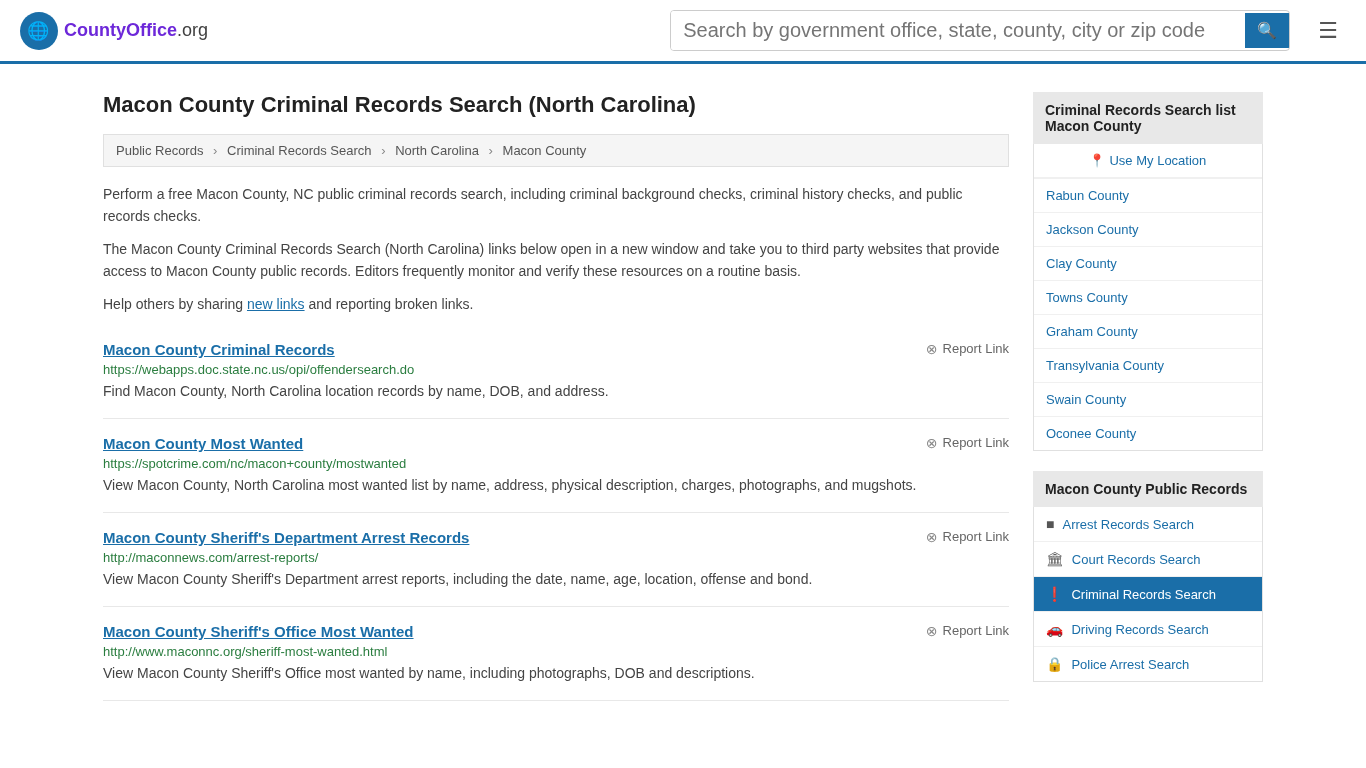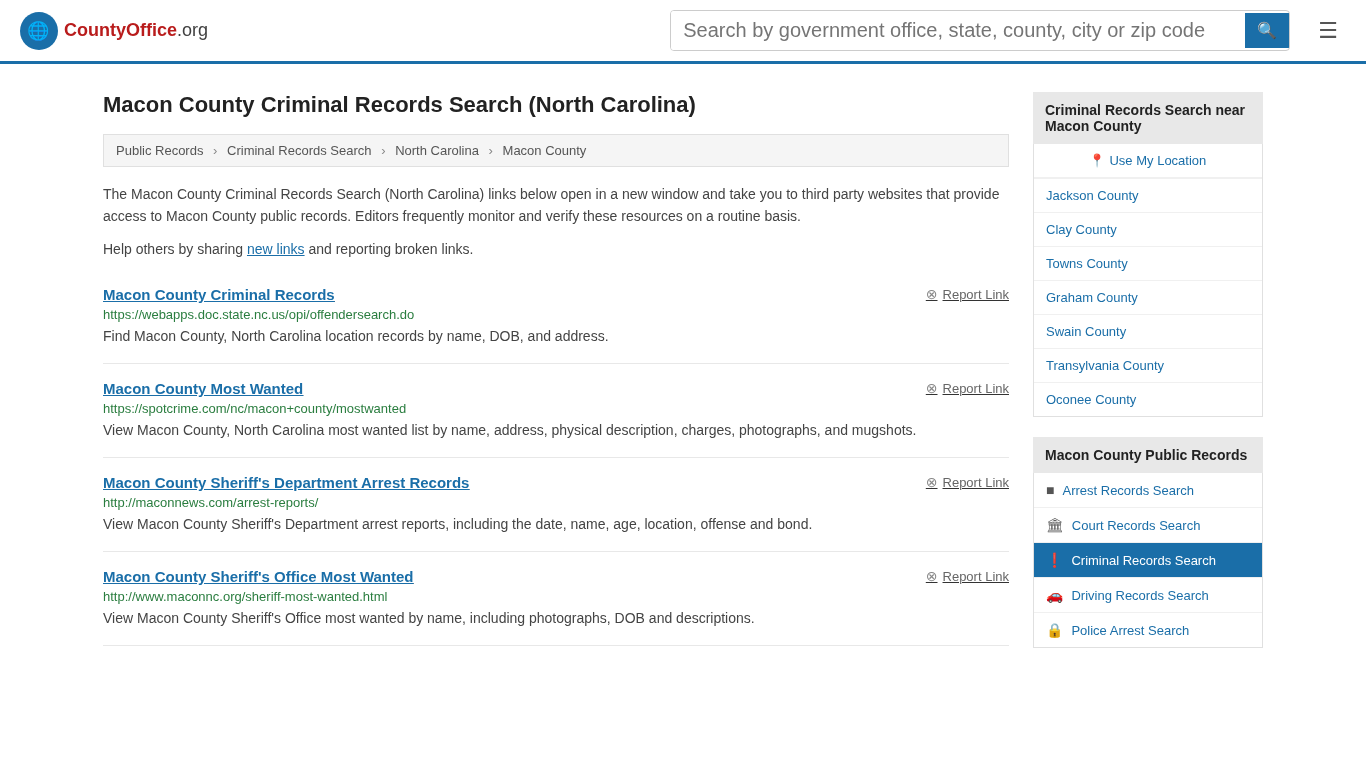--- a/index.html
+++ b/index.html
@@ -30,21 +30,21 @@
       justify-content: center;
       color: white;
       font-size: 18px;
     }
     .logo-text {
       font-size: 18px;
       color: #333;
       font-weight: bold;
     }
     .logo-text span {
-      color: #b91c1c;
+      color: #6d28d9;
     }
     .search-bar-container {
       flex: 1;
       max-width: 620px;
       margin-left: auto;
       display: flex;
       align-items: center;
       border: 1px solid #ccc;
       border-radius: 4px;
       overflow: hidden;
@@ -124,21 +124,20 @@
     
     .result-item {
       border-bottom: 1px solid #e8e8e8;
       padding: 16px 0;
     }
     .result-header {
       display: flex;
       justify-content: space-between;
       align-items: flex-start;
       margin-bottom: 4px;
-      text-decoration: underline;
     }
     .result-title {
       font-size: 15px;
       font-weight: bold;
       color: #1a6ea8;
       text-decoration: underline;
       cursor: pointer;
     }
     .report-link-btn {
       display: flex;
@@ -272,20 +271,21 @@
     <div class="breadcrumb">
       <a href="#">Public Records</a>
       <span class="breadcrumb-sep">›</span>
       <a href="#">Criminal Records Search</a>
       <span class="breadcrumb-sep">›</span>
       <a href="#">North Carolina</a>
       <span class="breadcrumb-sep">›</span>
       <a href="#">Macon County</a>
     </div>
 
+    <p class="description">Perform a free Macon County, NC public criminal records search, including criminal background checks, criminal history checks, and public records checks.</p>
     <p class="description">The Macon County Criminal Records Search (North Carolina) links below open in a new window and take you to third party websites that provide access to Macon County public records. Editors frequently monitor and verify these resources on a routine basis.</p>
     <p class="description">
       <span>Help others by sharing </span><a href="#">new links</a><span> and reporting broken links.</span>
     </p>
 
     <div id="results-container">
         <div class="result-item">
       <div class="result-header">
         <a class="result-title" href="#">Macon County Criminal Records</a>
         <button class="report-link-btn">
@@ -328,45 +328,48 @@
       </div>
       <div class="result-url">http://www.maconnc.org/sheriff-most-wanted.html</div>
       <div class="result-desc">View Macon County Sheriff's Office most wanted by name, including photographs, DOB and descriptions.</div>
     </div>
       </div>
   </div>
 
   <aside class="sidebar">
 
     <div class="sidebar-section">
-      <div class="sidebar-heading">Criminal Records Search near Macon County</div>
+      <div class="sidebar-heading">Criminal Records Search list Macon County</div>
       <ul class="nearby-list">
         <li>
           <a href="#" class="use-location">
             <span style="color:#333;">📍</span>
             <span>Use My Location</span>
           </a>
         </li>
         <li>
+          <a href="#">Rabun County</a>
+        </li>
+        <li>
           <a href="#">Jackson County</a>
         </li>
         <li>
           <a href="#">Clay County</a>
         </li>
         <li>
           <a href="#">Towns County</a>
         </li>
         <li>
           <a href="#">Graham County</a>
         </li>
         <li>
+          <a href="#">Transylvania County</a>
+        </li>
+        <li>
           <a href="#">Swain County</a>
-        </li>
-        <li>
-          <a href="#">Transylvania County</a>
         </li>
         <li>
           <a href="#">Oconee County</a>
         </li>
       </ul>
     </div>
 
     <div class="sidebar-section">
       <div class="sidebar-heading">Macon County Public Records</div>
       <ul class="sidebar-list">

